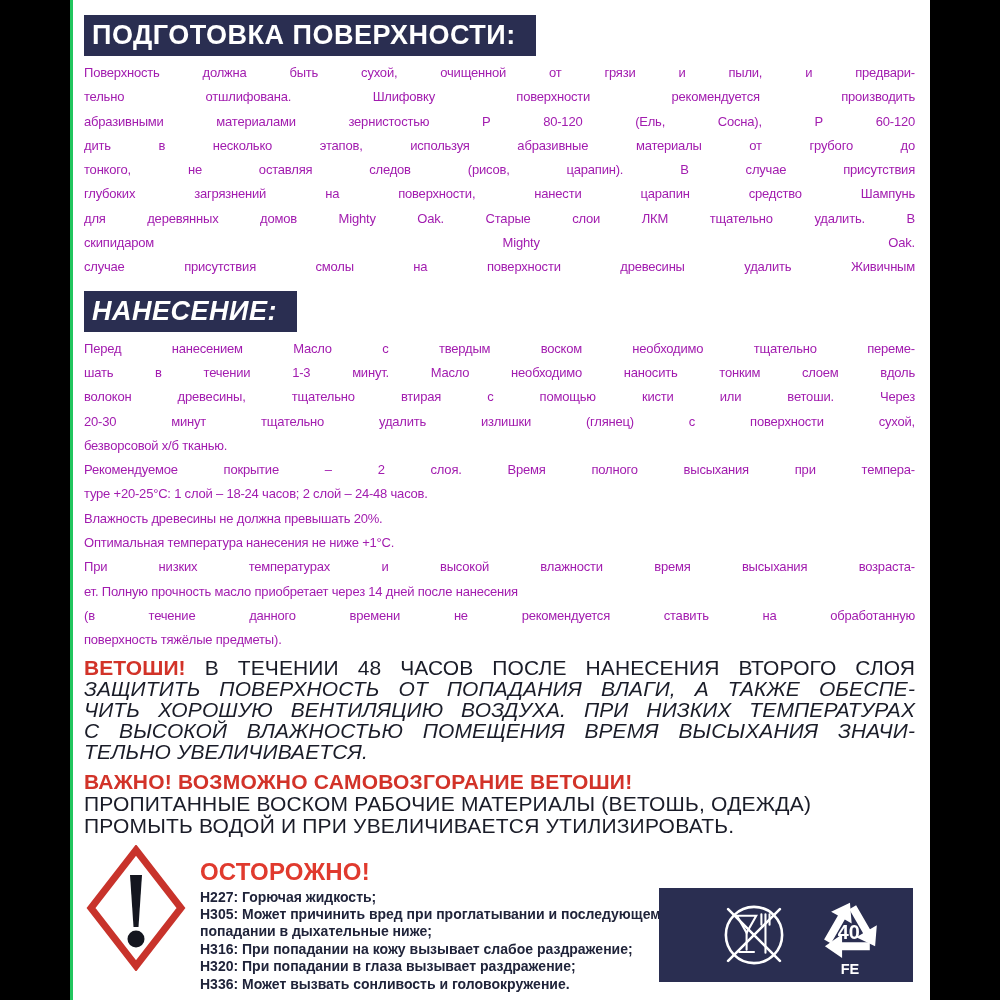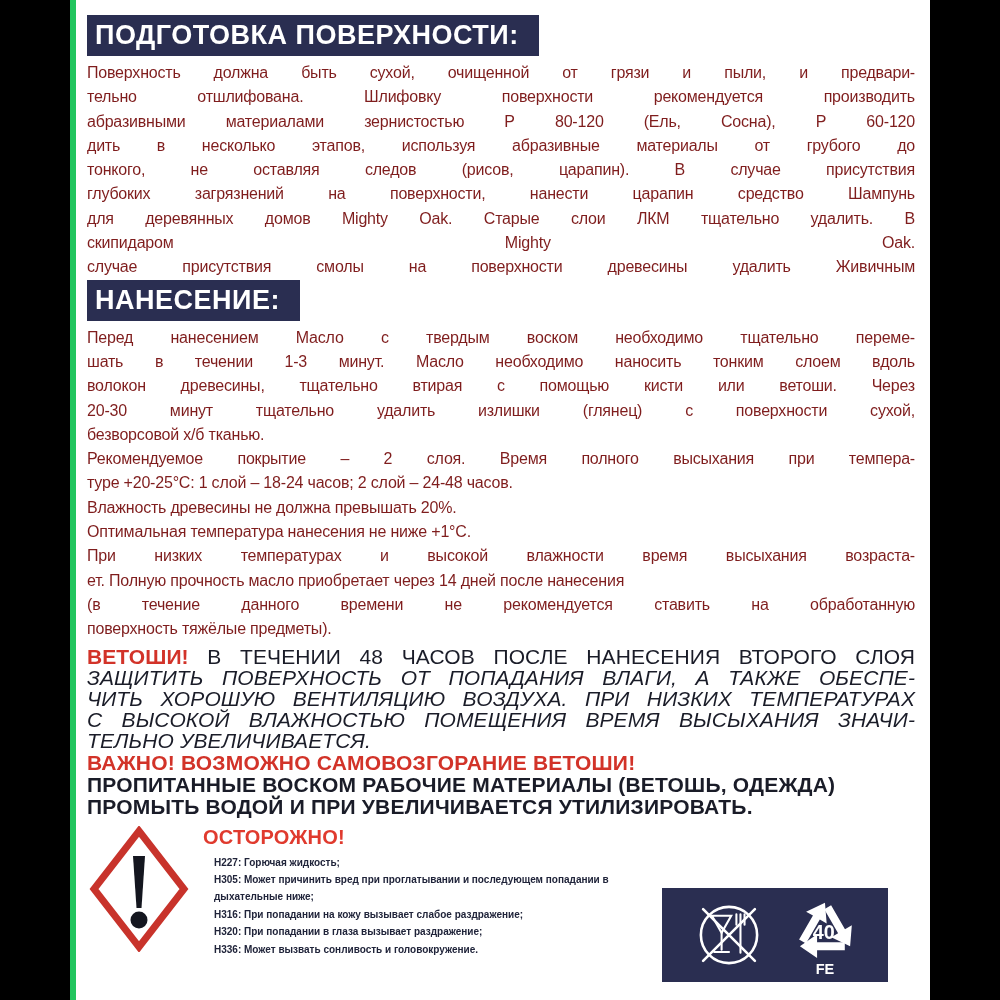--- a/index.html
+++ b/index.html
@@ -3,50 +3,50 @@
 <meta charset="utf-8">
 <style>
   html,body{margin:0;padding:0;}
   body{
     width:1000px;height:1000px;background:#000;
     font-family:"Liberation Sans",sans-serif;
     position:relative;overflow:hidden;
   }
   .label{
     position:absolute;left:70px;top:0;width:860px;height:1000px;
-    background:#fff;border-left:6px solid #22c55e;
+    background:#fff;border-left:3px solid #22c55e;
     box-sizing:border-box;padding:15px 15px 0 11px;overflow:hidden;
   }
   .hbar{
     display:block;width:fit-content;background:#2a2e51;color:#fff;
     font-weight:bold;font-size:27px;line-height:26px;letter-spacing:.5px;
     padding:7px 20px 8px 8px;margin:0 0 5px 0;
   }
-  .hbar.second{}
-  .body-lines{color:#7f1d1d;font-size:16px;line-height:24.3px;letter-spacing:-.2px;}
+  .hbar.second{margin-top:11px;font-style:italic;}
+  .body-lines{color:#a21caf;font-size:13px;line-height:24.3px;letter-spacing:-.2px;}
   .body-lines .line{text-align:justify;text-align-last:justify;text-justify:inter-word;}
   
   .s1 .line:nth-child(10),
   .s2 .line:nth-child(5),.s2 .line:nth-child(7),.s2 .line:nth-child(8),
   .s2 .line:nth-child(9),.s2 .line:nth-child(11),.s2 .line:nth-child(13),
   .imp1 .line:nth-child(4){text-align-last:left;}
   .imp1{margin-top:4px;color:#1a1c28;font-size:21px;line-height:21px;letter-spacing:.1px;}
   .imp1 .firstline{text-align:justify;text-align-last:justify;}
   .imp1 .red{color:#d23329;font-weight:bold;}
-  .imp2{}
+  .imp2{margin-top:8px;}
   .imp2 .title{color:#d23329;font-weight:bold;font-size:21px;line-height:23px;letter-spacing:.2px;}
-  .imp2 .line{color:#1a1c28;font-weight:bold;font-size:21px;line-height:22px;letter-spacing:.2px;text-align:left;}
+  .imp2 .line{color:#1a1c28;font-weight:normal;font-size:21px;line-height:22px;letter-spacing:.2px;text-align:left;}
   .caution{margin-top:8px;display:flex;align-items:flex-start;}
   .caution .diamond{flex:0 0 auto;margin-left:2px;}
   .caution .texts{margin-left:14px;width:472px;}
-  .caution .ctitle{color:#e03a2e;font-weight:bold;font-size:20px;line-height:22px;margin:0 0 6px 0;letter-spacing:.2px;}
-  .caution .stmt{color:#20243a;font-weight:bold;font-size:10px;line-height:17.4px;text-align:left;margin-left:11px;}
+  .caution .ctitle{color:#e03a2e;font-weight:bold;font-size:24px;line-height:22px;margin:16px 0 6px 0;letter-spacing:.2px;}
+  .caution .stmt{color:#20243a;font-weight:bold;font-size:14px;line-height:17.4px;text-align:left;}
   .iconbox{
     position:absolute;left:586px;top:888px;width:226px;height:94px;
-    background:#2a2e51;display:flex;align-items:center;justify-content:center;gap:26px;
+    background:#2a2e51;display:flex;align-items:center;justify-content:center;gap:26px;padding-left:28px;
   }
   svg text{font-family:"Liberation Sans",sans-serif;}
 </style>
 </head>
 <body>
 
 <div class="label">
 
   <div class="hbar">ПОДГОТОВКА ПОВЕРХНОСТИ:</div>
 

